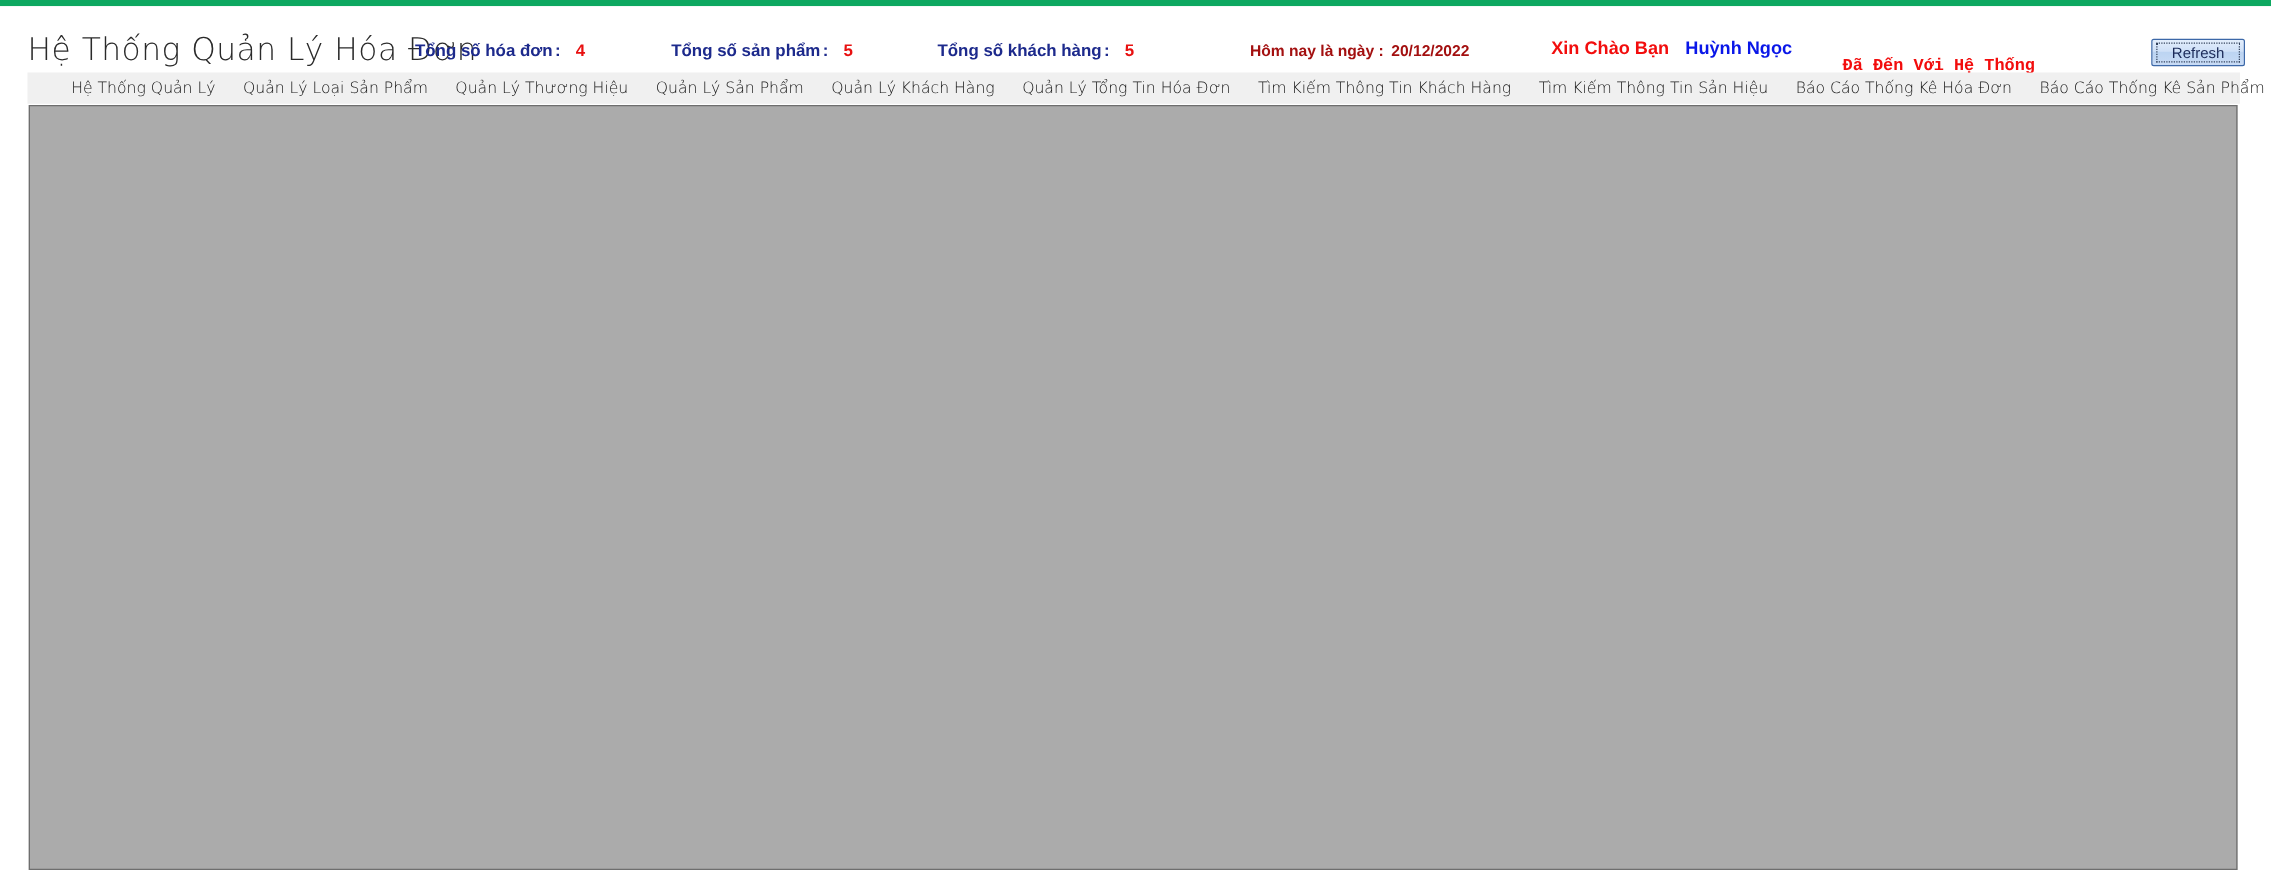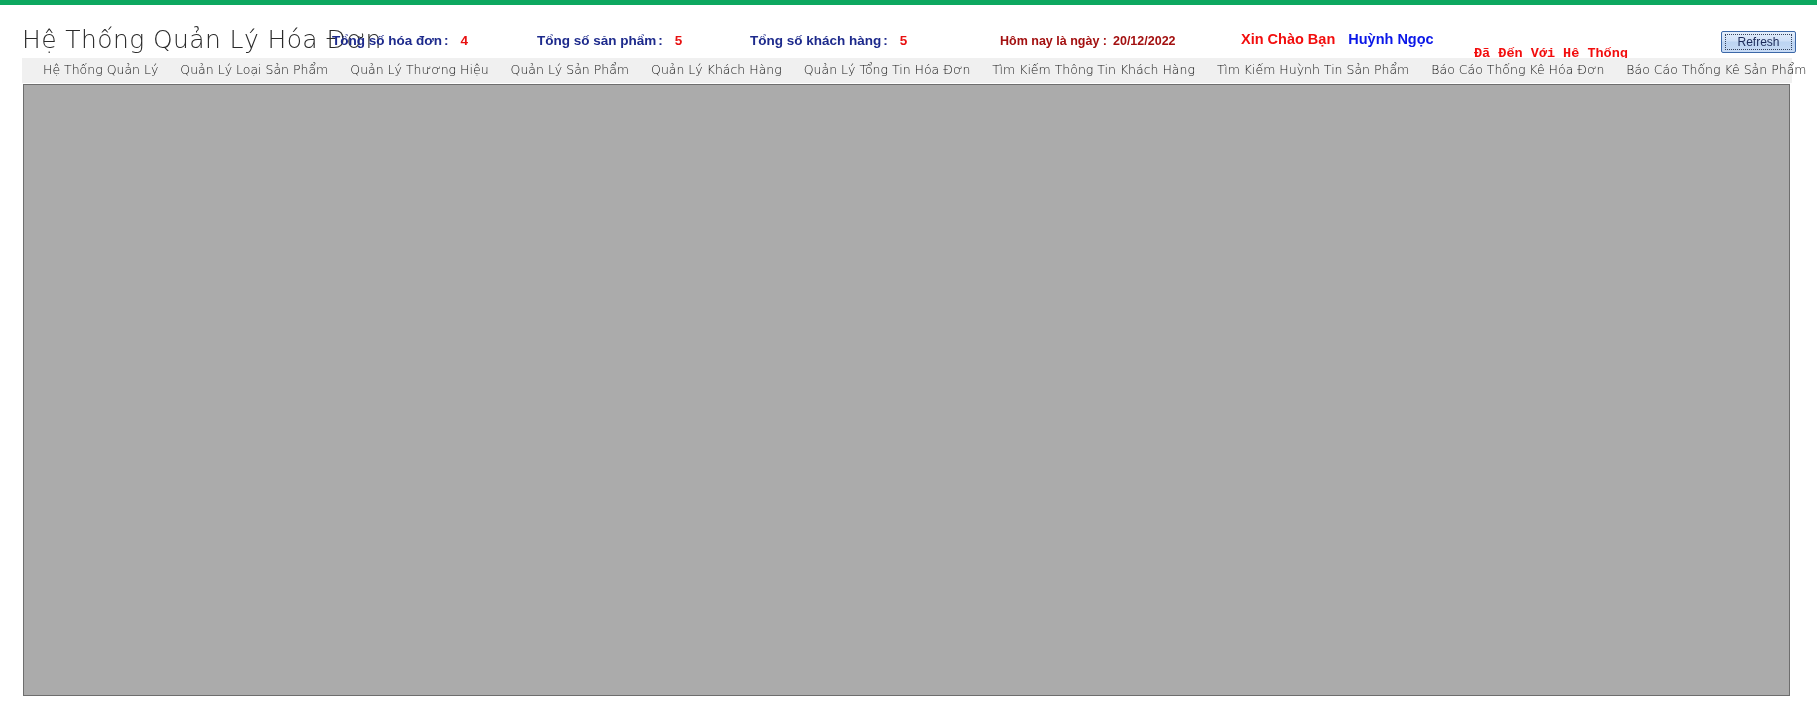--- a/index.html
+++ b/index.html
@@ -171,21 +171,21 @@
   #menu-bar {
     position: absolute;
     left: 22px;
     top: 58px;
     width: 1770px;
     height: 25px;
     background: #f0f0f0;
     display: flex;
     align-items: center;
     box-sizing: border-box;
-    padding-left: 10px;
+    padding-left: 24px;
   }
   #menu-bar .menu-item {
     font-family: "DejaVu Sans", sans-serif;
     font-size: 12.5px;
     font-weight: 300;
     font-stretch: condensed;
     color: #141414;
     padding: 3px 11px 4px 11px;
     white-space: nowrap;
     cursor: default;
@@ -248,18 +248,18 @@
 </div>
 
 <div id="menu-bar">
   <div class="menu-item">Hệ Thống Quản Lý</div>
   <div class="menu-item">Quản Lý Loại Sản Phẩm</div>
   <div class="menu-item">Quản Lý Thương Hiệu</div>
   <div class="menu-item">Quản Lý Sản Phẩm</div>
   <div class="menu-item">Quản Lý Khách Hàng</div>
   <div class="menu-item">Quản Lý Tổng Tin Hóa Đơn</div>
   <div class="menu-item">Tìm Kiếm Thông Tin Khách Hàng</div>
-  <div class="menu-item">Tìm Kiếm Huỳnh Tin Sản Phẩm</div>
+  <div class="menu-item">Tìm Kiếm Thông Tin Sản Hiệu</div>
   <div class="menu-item">Báo Cáo Thống Kê Hóa Đơn</div>
   <div class="menu-item">Báo Cáo Thống Kê Sản Phẩm</div>
 </div>
 
 <div id="content-panel"></div>
 
 </body></html>

